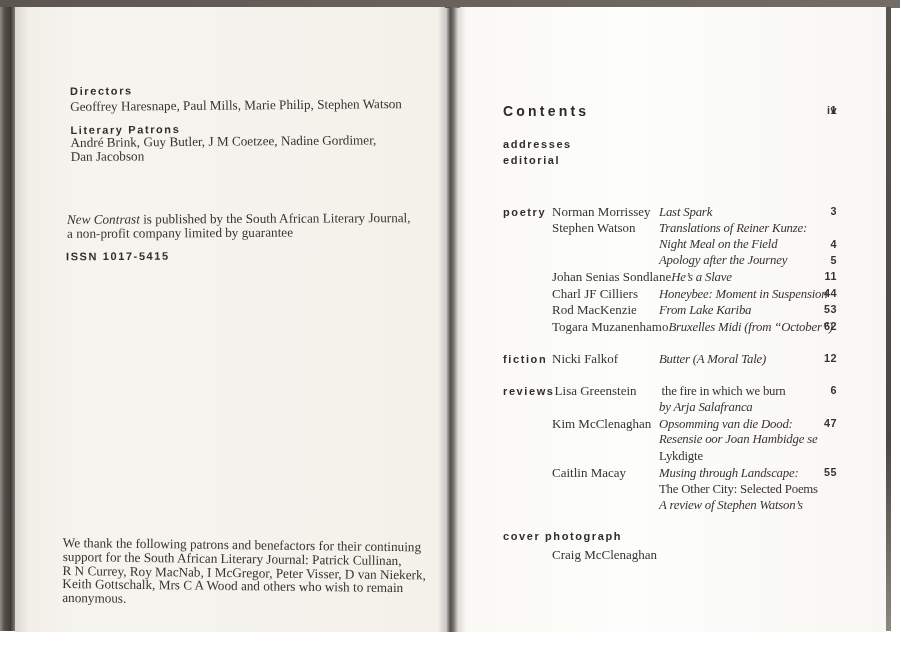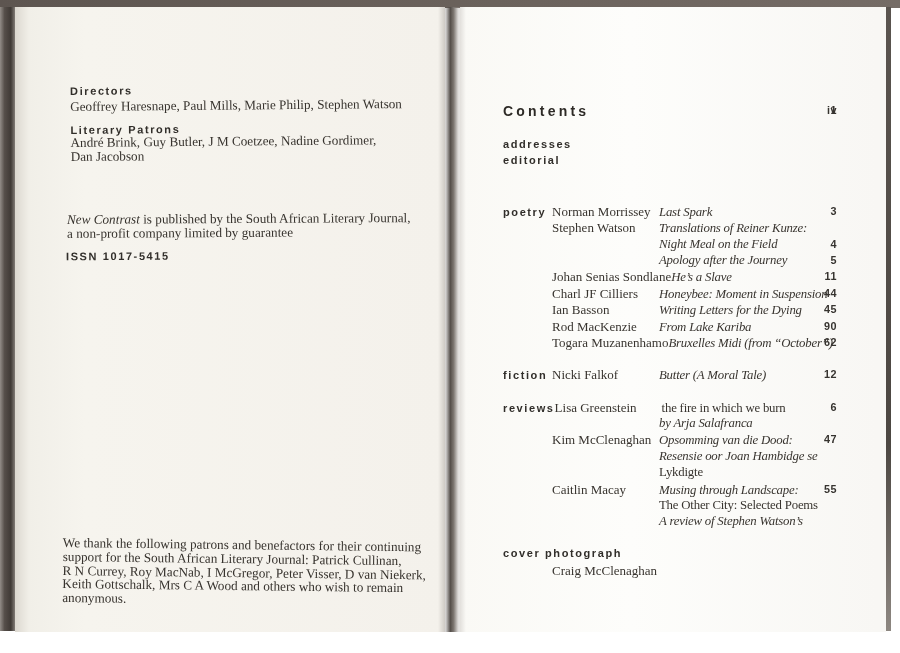--- a/index.html
+++ b/index.html
@@ -132,29 +132,23 @@
               <span class="cell-page">11</span>
             </div>
             <div class="toc-row">
               <span class="cell-label sans-label"></span>
               <span class="cell-author">Charl JF Cilliers</span>
               <span class="cell-title ital">Honeybee: Moment in Suspension</span>
               <span class="cell-page">44</span>
             </div>
             <div class="toc-row">
               <span class="cell-label sans-label"></span>
-              <span class="cell-author">Ian Basson</span>
-              <span class="cell-title ital">Writing Letters for the Dying</span>
-              <span class="cell-page">45</span>
-            </div>
-            <div class="toc-row">
-              <span class="cell-label sans-label"></span>
               <span class="cell-author">Rod MacKenzie</span>
               <span class="cell-title ital">From Lake Kariba</span>
-              <span class="cell-page">90</span>
+              <span class="cell-page">53</span>
             </div>
             <div class="toc-row">
               <span class="cell-label sans-label"></span>
               <span class="cell-author">Togara Muzanenhamo</span>
               <span class="cell-title ital">Bruxelles Midi (from “October”)</span>
               <span class="cell-page">62</span>
             </div>
           </div>
           <div class="toc-section gap">
             <div class="toc-row">

